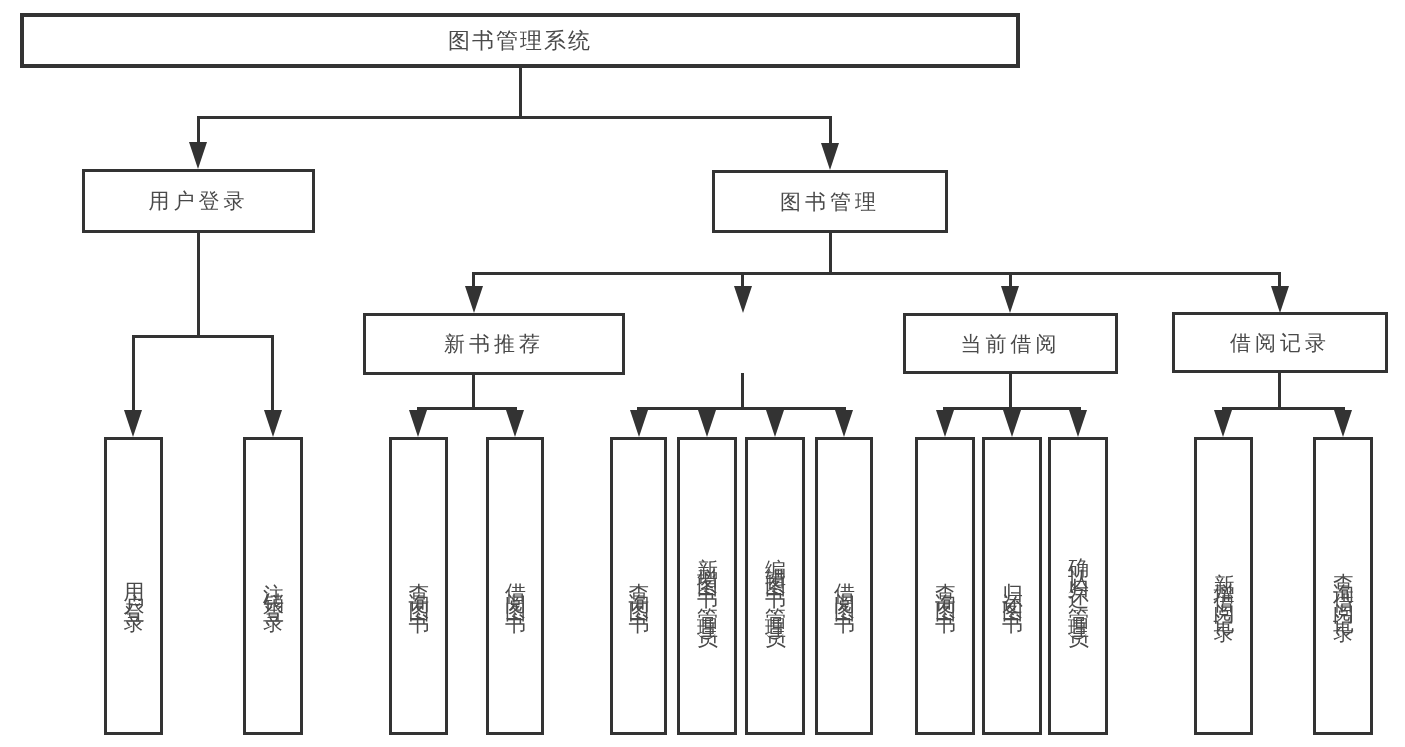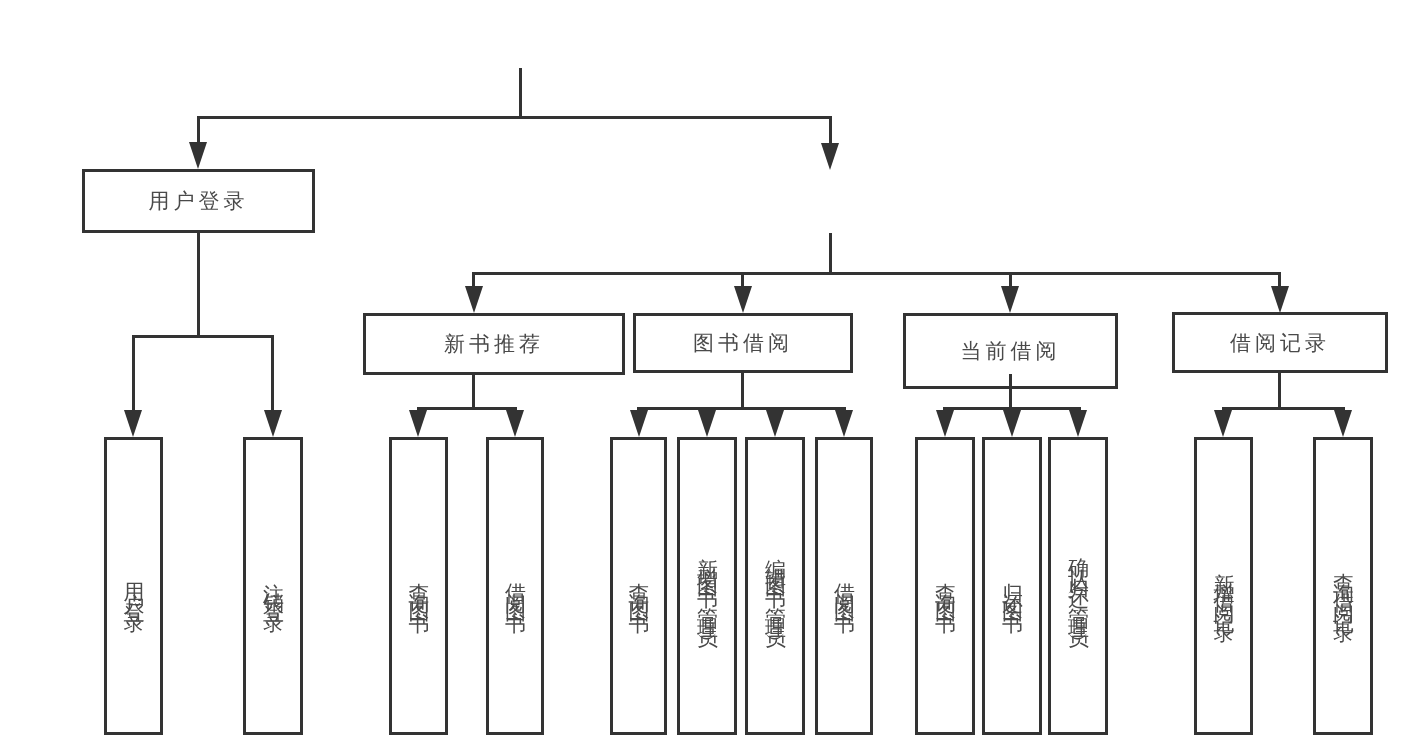--- a/index.html
+++ b/index.html
@@ -29,26 +29,27 @@
   .watermark {
     position:absolute; right:4px; bottom:2px;
     font-size:24px; color:#c5c5c5; letter-spacing:1px; white-space:nowrap;
   }
 </style>
 </head>
 <body>
 
 <div class="canvas">
 
+  <div class="box hbox root-box" style="left:20px;top:13px;width:1000px;height:55px">图书管理系统</div>
 
   <div class="box hbox" style="left:82px;top:169px;width:233px;height:64px">用户登录</div>
+  <div class="box hbox" style="left:712px;top:170px;width:236px;height:63px">图书管理</div>
 
   <div class="box hbox" style="left:363px;top:313px;width:262px;height:62px">新书推荐</div>
-  <div class="box hbox" style="left:633px;top:313px;width:220px;height:60px">图书借阅</div>
-  <div class="box hbox" style="left:903px;top:313px;width:215px;height:76px">当前借阅</div>
+  <div class="box hbox" style="left:903px;top:313px;width:215px;height:61px">当前借阅</div>
   <div class="box hbox" style="left:1172px;top:312px;width:216px;height:61px">借阅记录</div>
 
   <div class="box leaf" style="left:104px;top:437px;width:59px;height:298px">
     <span class="vtext">用户登录</span>
   </div>
   <div class="box leaf" style="left:243px;top:437px;width:60px;height:298px">
     <span class="vtext">注销登录</span>
   </div>
 
   <div class="box leaf" style="left:389px;top:437px;width:59px;height:298px">

